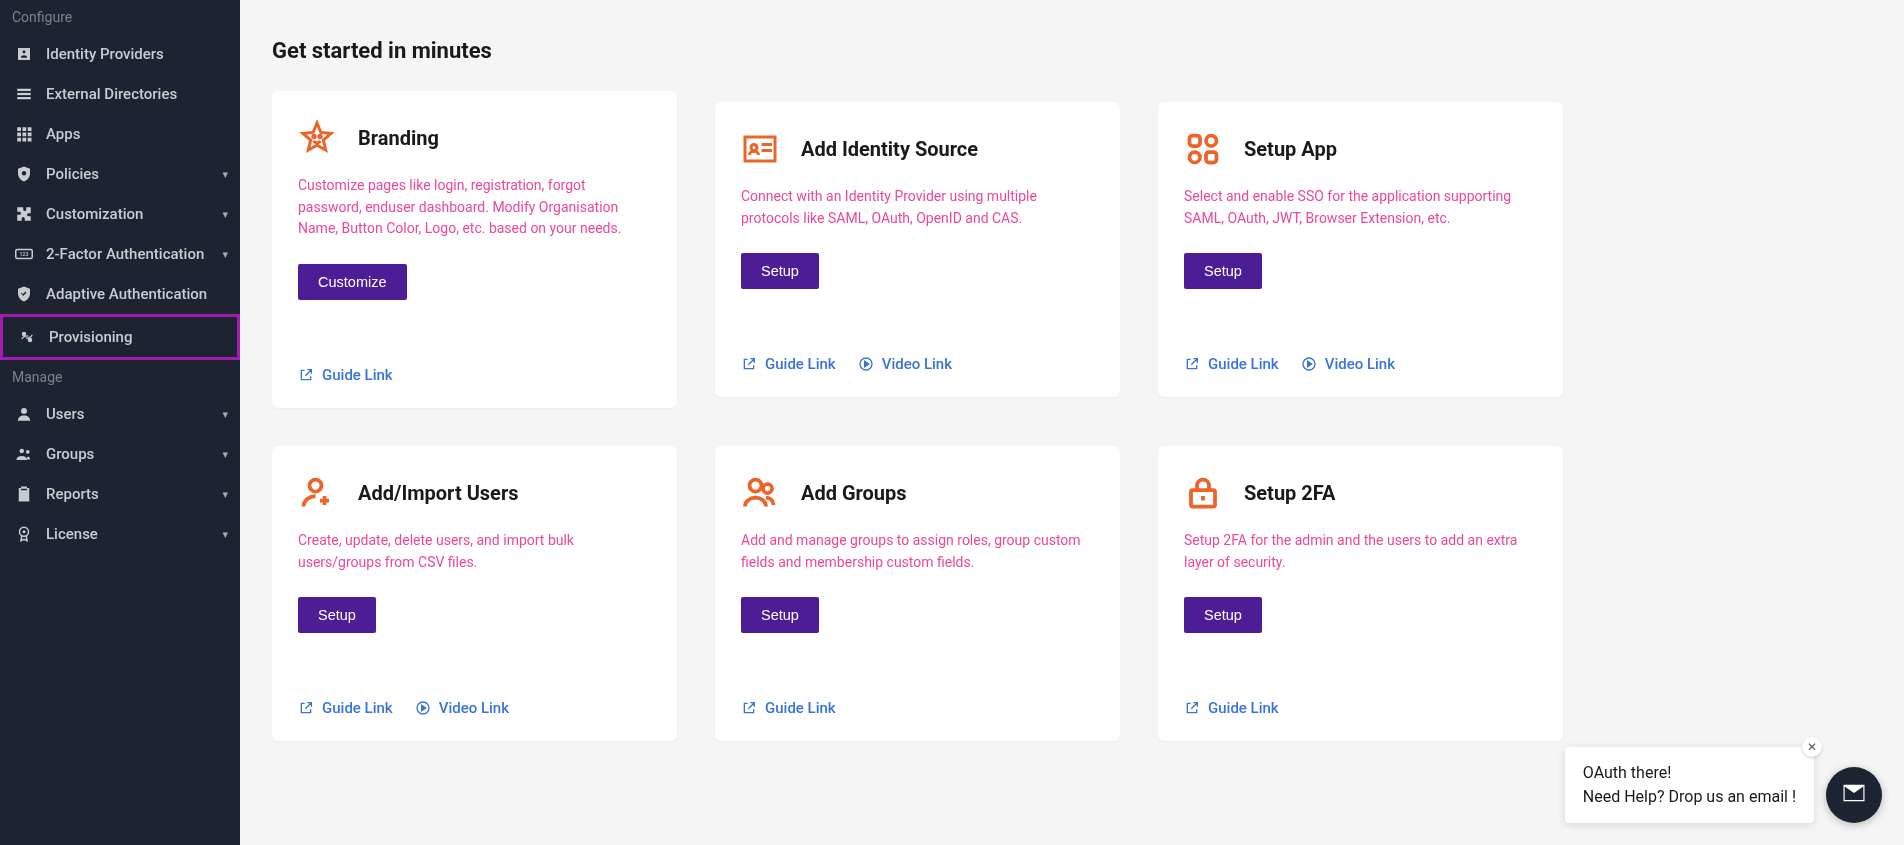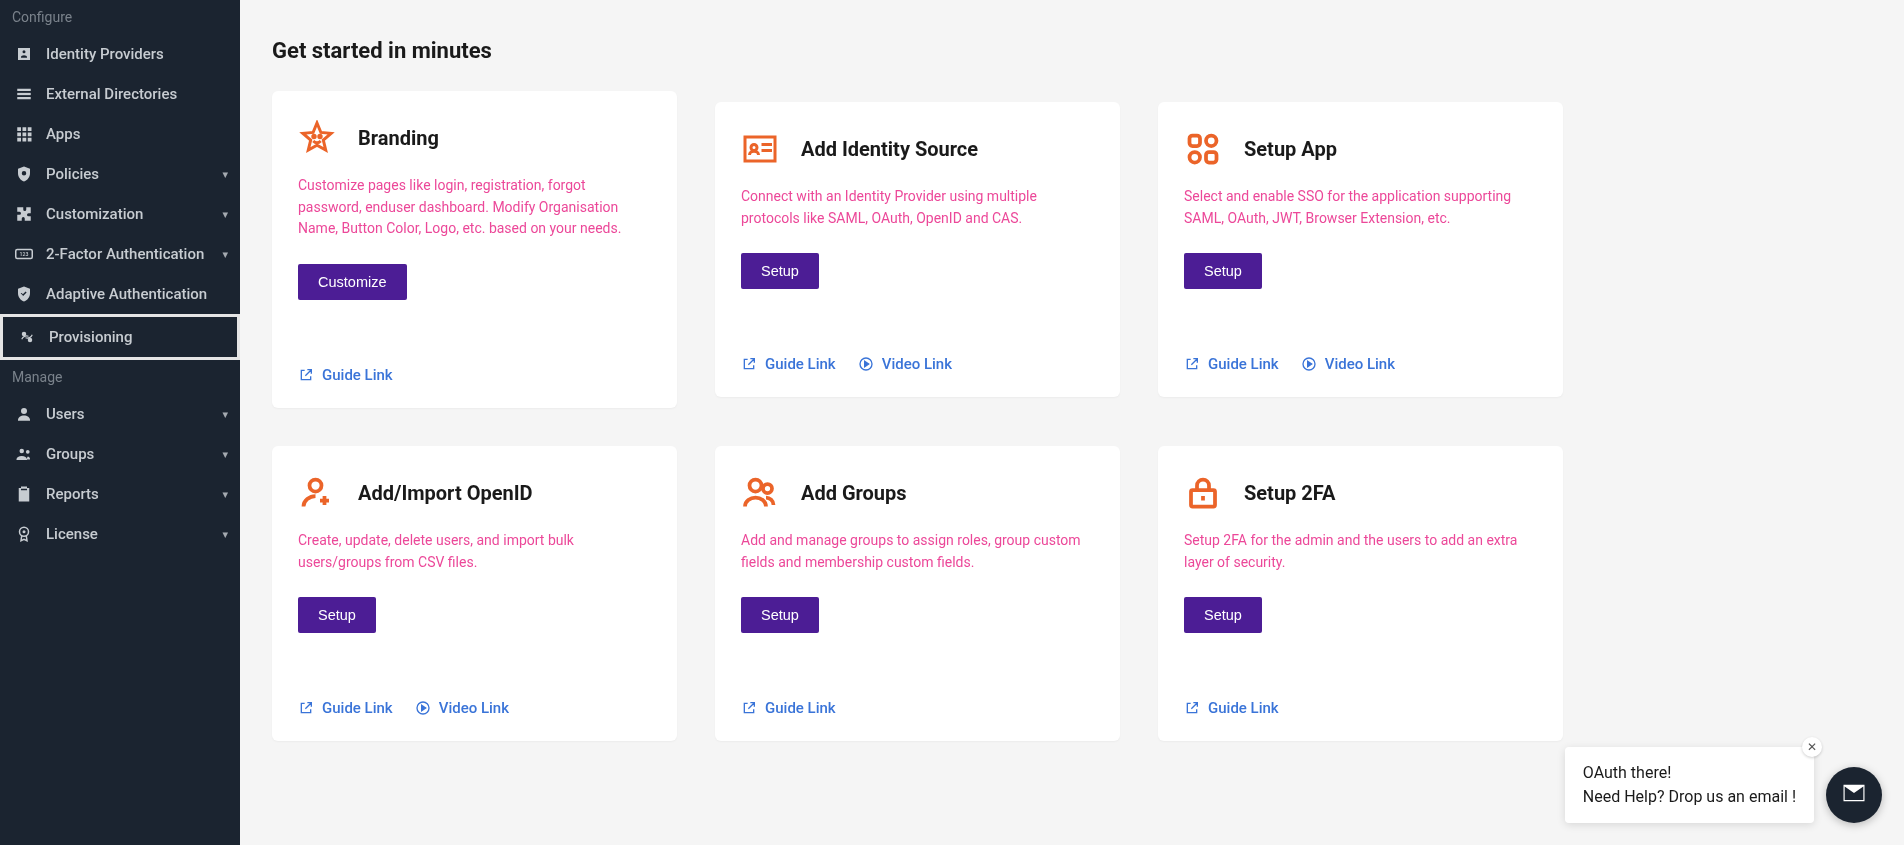--- a/index.html
+++ b/index.html
@@ -9,21 +9,21 @@
 
 
 .sidebar { width: 240px; flex-shrink: 0; background: #1b2430; color: #c7ccd1; display: flex; flex-direction: column; overflow-y: auto; }
 .sidebar-item { display: flex; align-items: center; padding: 11px 12px; cursor: pointer; font-size: 15px; font-weight: 500; color: #c7ccd1; position: relative; }
 .sidebar-item.active { background: #0e1520; color: #fff; }
 .sidebar-item.active::before { content: ""; position: absolute; left: 0; top: 0; width: 4px; height: 100%; background: #eb6429; }
 .sidebar-item .icon { width: 24px; display: flex; align-items: center; justify-content: center; margin-right: 10px; }
 .sidebar-item .chev { margin-left: auto; font-size: 11px; opacity: 0.8; }
 .sidebar-section { padding: 9px 12px; font-size: 14px; color: #7a828b; }
 
-.sidebar-item.highlighted { border: 3px solid #e5e5e5; }
+.sidebar-item.highlighted { border: 3px solid #a21caf; }
 
 
 .main { flex: 1; overflow-y: auto; padding: 38px 32px 40px 32px; }
 .main-title { font-size: 22px; font-weight: 700; color: #1a1a1a; margin-bottom: 28px; }
 
 .card-grid { display: flex; flex-wrap: wrap; gap: 38px; align-items: center; }
 .card { background: #fff; border-radius: 6px; padding: 28px 26px 24px; width: 405px; box-shadow: 0 1px 2px rgba(0,0,0,0.04); display: flex; flex-direction: column; }
 .card-header { display: flex; align-items: center; margin-bottom: 18px; }
 .card-icon { width: 38px; height: 38px; display: flex; align-items: center; justify-content: center; margin-right: 22px; }
 .card-title { font-size: 20px; font-weight: 700; color: #1a1a1a; }
@@ -287,21 +287,21 @@
       </div>
 
       <div class="card">
         <div class="card-header">
           <span class="card-icon">
             <svg width="36" height="36" viewBox="0 0 24 24" fill="none" stroke="#eb6429" stroke-width="2.5">
                 <circle cx="11" cy="7" r="4"></circle>
                 <path d="M3 21c0-4 4-7 8-7M17 14v6M14 17h6"></path>
               </svg>
           </span>
-          <span class="card-title">Add/Import OpenID</span>
+          <span class="card-title">Add/Import Users</span>
         </div>
         <p class="card-desc">Create, update, delete users, and import bulk users/groups from CSV files.</p>
         <button class="card-btn">Setup</button>
         <div class="card-links">
           <a class="card-link">
             <span class="link-icon">
                 <svg width="16" height="16" viewBox="0 0 24 24" fill="none" stroke="#3a74d8" stroke-width="2">
                   <path d="M14 4h6v6M20 4l-9 9M19 14v5H5V5h5"></path>
                 </svg>
               </span>

